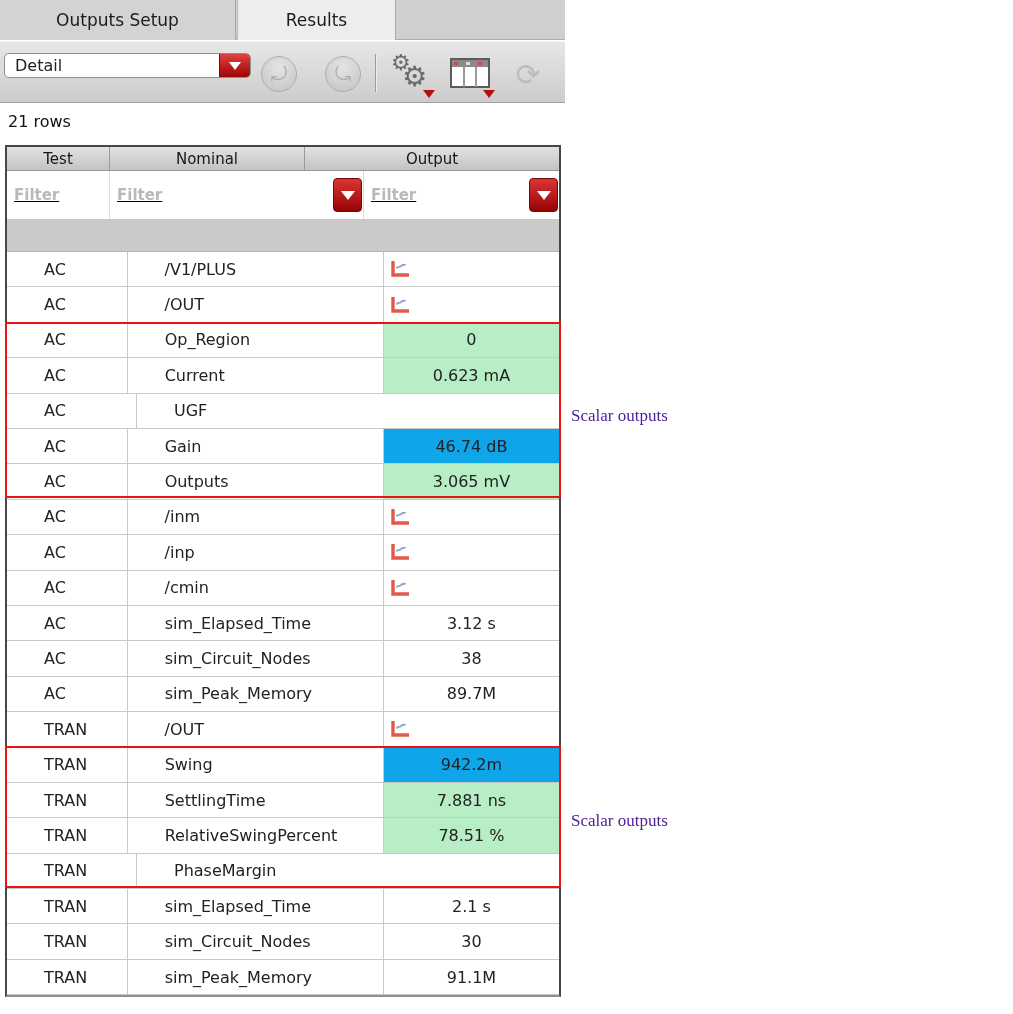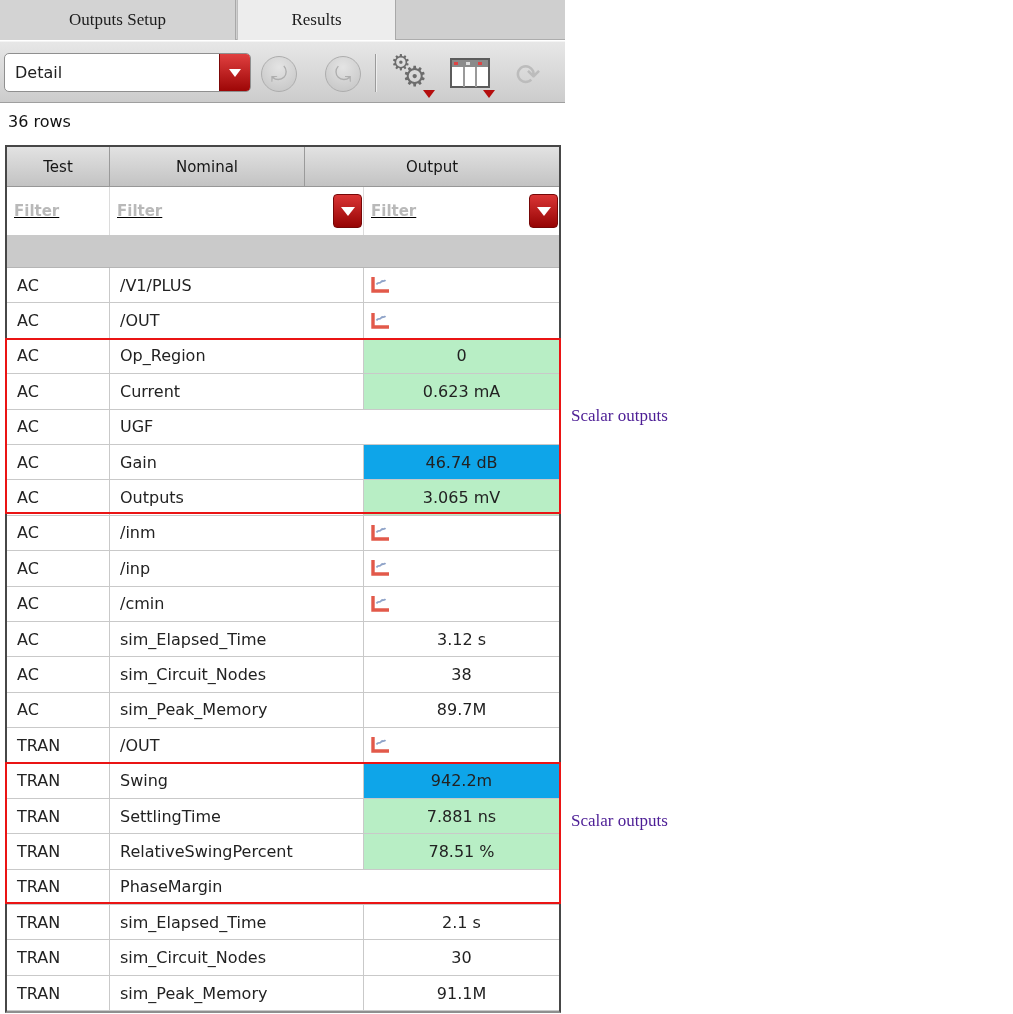--- a/index.html
+++ b/index.html
@@ -4,29 +4,29 @@
 <style>
   * { margin:0; padding:0; box-sizing:border-box; }
   html,body { width:1013px; height:1014px; background:#ffffff; overflow:hidden;
               font-family:"DejaVu Sans", sans-serif; }
 
   
   .tabbar { position:absolute; left:0; top:0; width:565px; height:40px;
             background:#cfcfcf; border-bottom:1px solid #adadad; }
   .tab { position:absolute; top:0; height:40px; display:flex; align-items:center;
          justify-content:center; font-size:17px; color:#1c1c1c;
-         border-right:1px solid #a8a8a8; cursor:default;font-family:Liberation Serif, serif; }
+         border-right:1px solid #a8a8a8; cursor:default; }
   .tab.inactive { left:0; width:236px; background:#d3d3d3; }
   .tab.active   { left:237px; width:159px; background:#ededed; border-left:1px solid #bdbdbd; }
 
   
   .toolbar { position:absolute; left:0; top:41px; width:565px; height:62px;
              background:linear-gradient(#e7e7e7,#cccccc);
              border-top:1px solid #f4f4f4; border-bottom:1px solid #9f9f9f; }
-  .combo { position:absolute; left:4px; top:11px; width:247px; height:39px;
+  .combo { position:absolute; left:4px; top:11px; width:247px; height:25px;
            background:#ffffff; border:1px solid #8f8f8f; border-radius:5px;
            display:flex; align-items:center; }
   .combo-text { flex:1; padding-left:10px; font-size:16px; color:#222; }
   .combo-btn { width:31px; height:100%;
                background:linear-gradient(#e04040,#9d0606);
                border-left:1px solid #7c0808; border-radius:0 4px 4px 0;
                display:flex; align-items:center; justify-content:center; }
   .tri-down { width:0; height:0; border-left:6px solid transparent;
               border-right:6px solid transparent; border-top:8px solid #ffffff; }
   .navbtn { position:absolute; top:14px; width:36px; height:36px; border-radius:50%;
@@ -45,21 +45,21 @@
   .gear2 { font-size:28px; color:#6c6c6c; position:absolute; left:17px; top:12px; }
   .refresh { font-size:30px; color:#bcbcbc; }
 
   
   .rowcount { position:absolute; left:8px; top:112px; font-size:16px; color:#111; }
 
   
   .table-wrap { position:absolute; left:5px; top:145px; width:556px;
                 border:2px solid #474747; border-bottom-color:#8f8f8f;
                 background:#ffffff; }
-  .thead { display:flex; height:40px;
+  .thead { display:flex; height:24px;
            background:linear-gradient(#e2e2e2,#c3c3c3);
            border-bottom:1px solid #979797; }
   .th { display:flex; align-items:center; justify-content:center; font-size:15px;
         color:#161616; border-right:1px solid #9a9a9a; }
   .th:last-child { border-right:none; }
   .col-test { width:103px; } .col-output { width:254px; } .col-nominal { width:195px; }
 
   .filters { display:flex; height:48px; background:#ffffff; }
   .fcell { position:relative; display:flex; align-items:center;
            border-right:1px solid #dcdcdc;text-decoration:underline; }
@@ -74,21 +74,21 @@
           display:flex; align-items:center; justify-content:center; }
   .fbtn .tri-down { border-left-width:7px; border-right-width:7px; border-top-width:9px; }
 
   .spacer-row { height:33px; background:#cacaca; border-bottom:1px solid #b5b5b5; }
 
   .tbody { position:relative; }
   .trow { display:flex; height:35.4px; border-bottom:1px solid #c9c9c9; background:#fff; }
   .td { font-size:16px; color:#222; border-right:1px solid #c9c9c9;
         display:flex; align-items:center; overflow:hidden; white-space:nowrap; }
   .td:last-child { border-right:none; }
-  .td.test, .td.output { padding-left:10px; }
+  .td.test, .td.output { padding-left:10px;margin-left:27px; }
   .td.nominal { justify-content:center; }
   .td.nominal.chart { justify-content:flex-start; padding-left:4px; }
   .td.nominal.green  { background:#b8eec5; }
   .td.nominal.yellow { background:#0ea5e9; }
 
   .red-box { position:absolute; left:-2px; width:556px;
              border:2px solid #ea1414; pointer-events:none; z-index:5; }
 
   .annotation { position:absolute; left:571px; font-family:Liberation Serif, serif;
                 font-size:17px; color:#4c1d95; }
@@ -144,21 +144,21 @@
       <line x1="26" y1="9" x2="26" y2="29" stroke="#9a9a9a" stroke-width="2"></line>
     </svg>
     <span class="menu-tri"></span>
   </div>
 
   <div class="iconbtn" style="left:505px; width:46px;">
     <span class="refresh">⟳</span>
   </div>
 </div>
 
-<div class="rowcount">36 rows</div>
+<div class="rowcount">21 rows</div>
 
 <div class="table-wrap">
   <div class="thead">
     <div class="th col-test">
       <span>Test</span>
     </div>
     <div class="th col-nominal">
       <span>Nominal</span>
     </div>
     <div class="th col-output">

